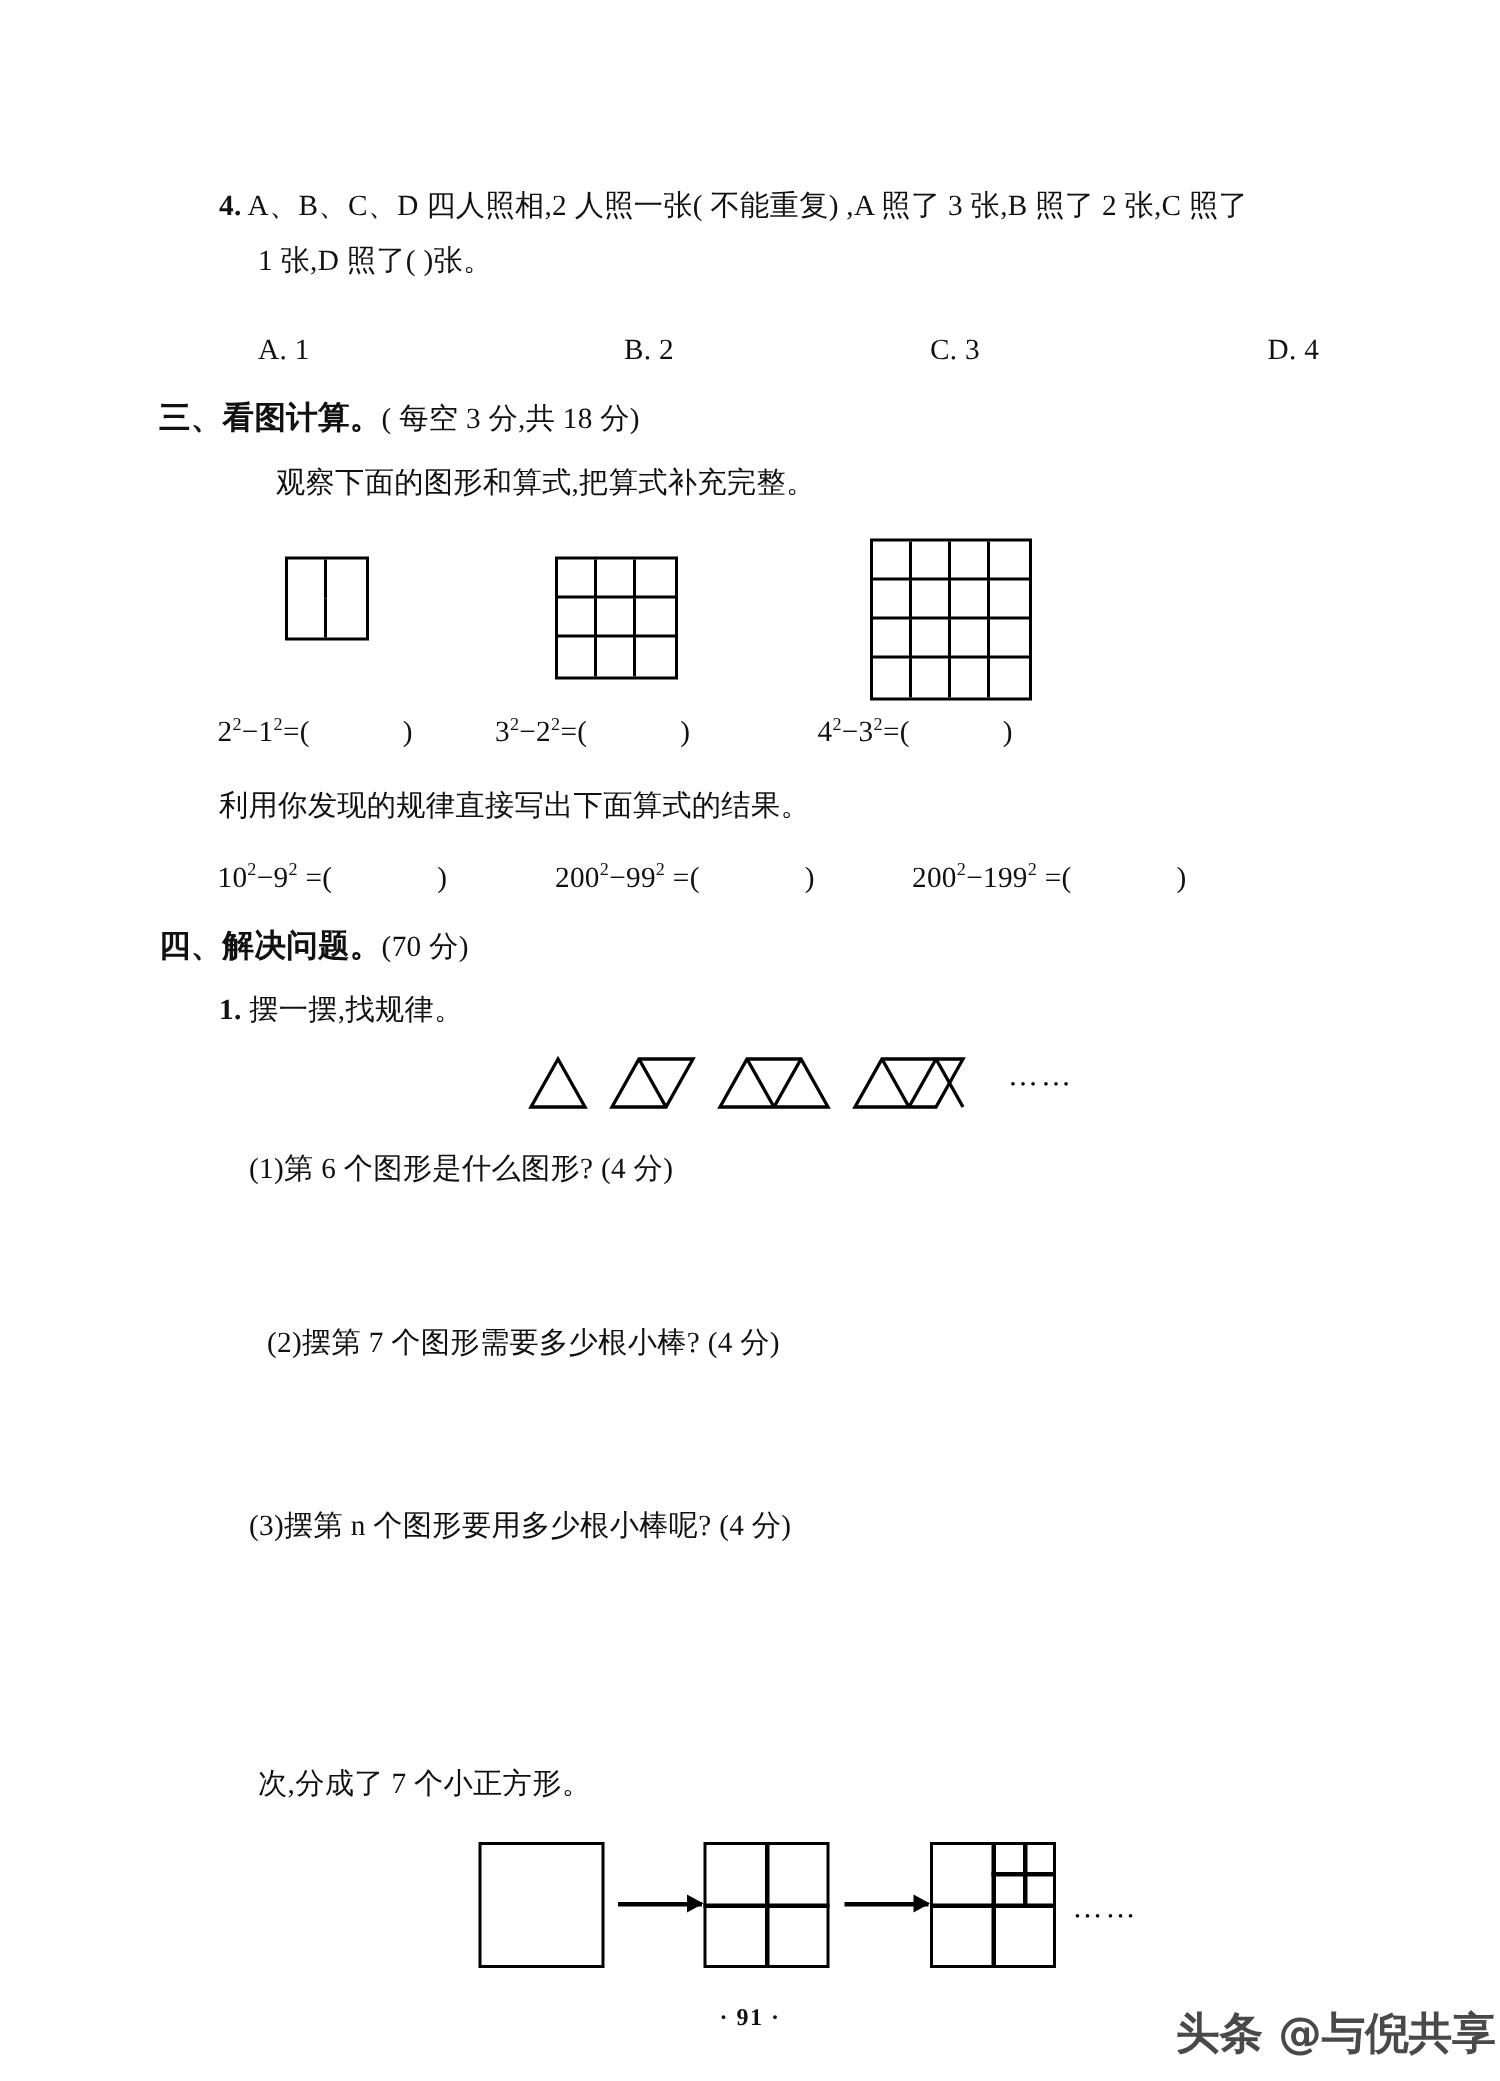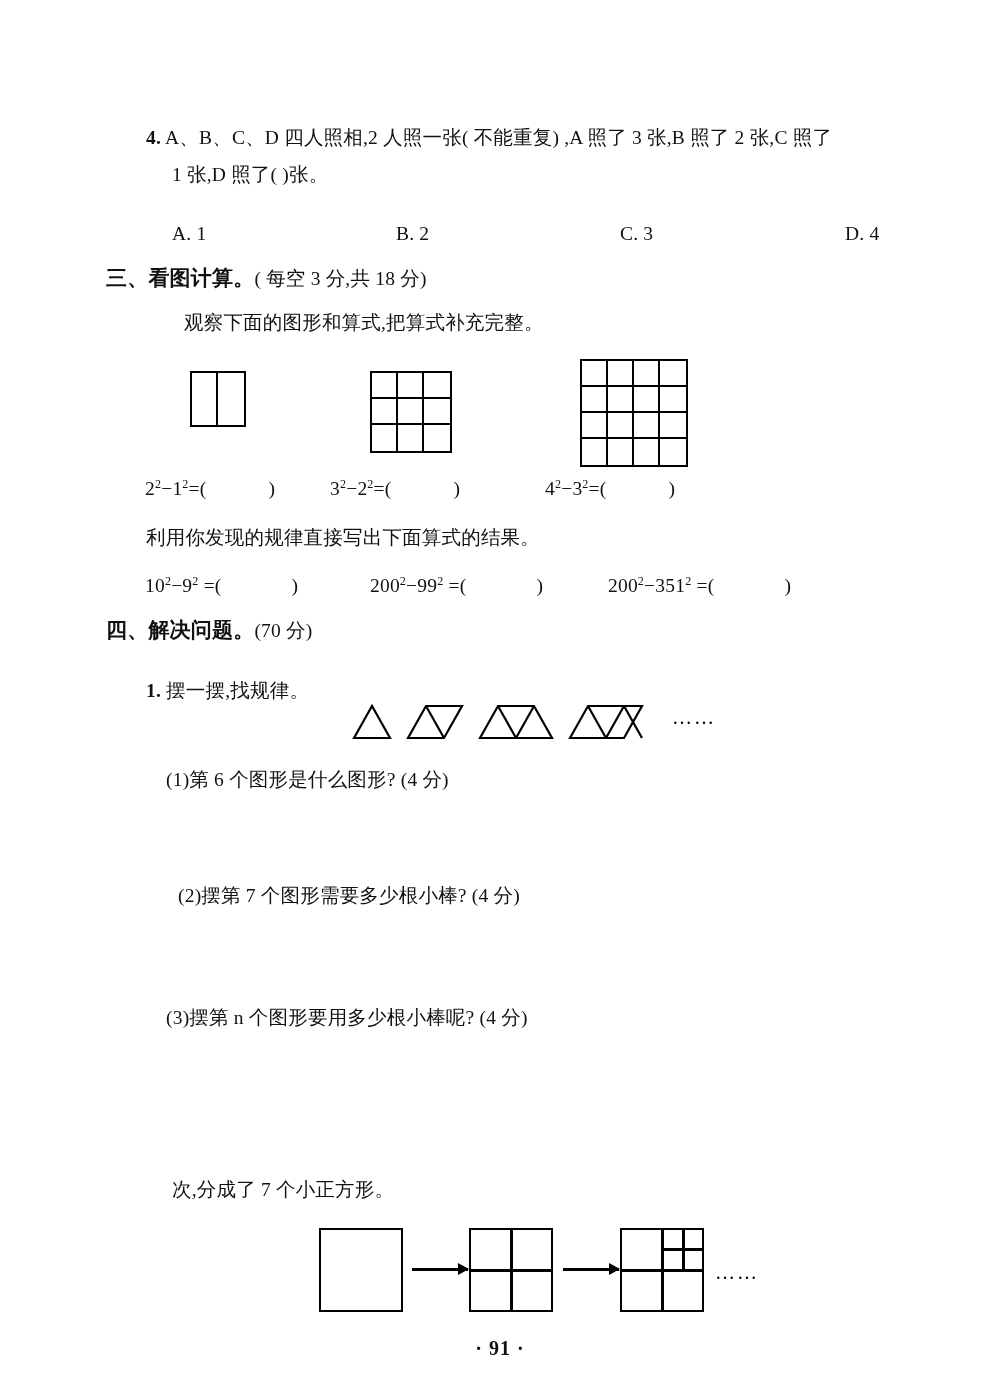--- a/index.html
+++ b/index.html
@@ -99,21 +99,21 @@
   }
 
   
   .tri-svg { position: absolute; }
 
   
   .pagenum {
     position: absolute;
     width: 100%;
     text-align: center;
-    font-size: 20px;
+    font-size: 16px;
     font-weight: bold;
     letter-spacing: 1px;
   }
   .watermark {
     position: absolute;
     font-family: "DejaVu Sans", "Liberation Sans", sans-serif;
     font-size: 29px;
     font-weight: bold;
     color: #3a3a3a;
     white-space: nowrap;
@@ -126,21 +126,21 @@
 
 <div class="page">
 
   <div class="row cn" style="left:146px; top:128px;">
     <span class="qnum">4.</span>
     <span>A、B、C、D 四人照相,2 人照一张( 不能重复) ,A 照了 3 张,B 照了 2 张,C 照了</span>
   </div>
   <div class="row cn" style="left:172px; top:165px;">1 张,D 照了(        )张。</div>
 
   <div class="row cn" style="left:172px; top:224px;">A. 1</div>
-  <div class="row cn" style="left:396px; top:224px;">B. 2</div>
+  <div class="row cn" style="left:416px; top:224px;">B. 2</div>
   <div class="row cn" style="left:620px; top:224px;">C. 3</div>
   <div class="row cn" style="left:845px; top:224px;">D. 4</div>
 
   <div class="row cn sec-head" style="left:106px; top:268px;">
     <span>三、看图计算</span><span>。</span><span class="pts">( 每空 3 分,共 18 分)</span>
   </div>
 
   <div class="row cn" style="left:184px; top:313px;">观察下面的图形和算式,把算式补充完整。</div>
 
   <div class="gridfig" id="fig1" style="left:190px; top:371px; width:56px; height:56px; grid-template-columns:repeat(2,1fr); grid-template-rows:repeat(2,1fr);">
@@ -197,28 +197,28 @@
 
   <div class="row cn" style="left:145px; top:576px;">
     <span>10</span><sup>2</sup><span>−</span><span>9</span><sup>2</sup> <span>=</span><span>(</span><span style="display:inline-block;width:70px;"></span><span>)</span>
   </div>
 
   <div class="row cn" style="left:370px; top:576px;">
     <span>200</span><sup>2</sup><span>−</span><span>99</span><sup>2</sup> <span>=</span><span>(</span><span style="display:inline-block;width:70px;"></span><span>)</span>
   </div>
 
   <div class="row cn" style="left:608px; top:576px;">
-    <span>200</span><sup>2</sup><span>−</span><span>351</span><sup>2</sup> <span>=</span><span>(</span><span style="display:inline-block;width:70px;"></span><span>)</span>
+    <span>200</span><sup>2</sup><span>−</span><span>199</span><sup>2</sup> <span>=</span><span>(</span><span style="display:inline-block;width:70px;"></span><span>)</span>
   </div>
 
   <div class="row cn sec-head" style="left:106px; top:620px;">
     <span>四、解决问题</span><span>。</span><span class="pts">(70 分)</span>
   </div>
 
-  <div class="row cn" style="left:146px; top:664px;margin-top:17px;">
+  <div class="row cn" style="left:146px; top:664px;">
     <span class="qnum">1.</span>
     <span>摆一摆,找规律。</span>
   </div>
 
   <svg class="tri-svg" style="left:350px; top:700px;" width="320" height="42" viewBox="0 0 320 42">
     <g fill="none" stroke="#000" stroke-width="2.2" stroke-linejoin="miter">
 
       <path d="M 4 38 L 22 6 L 40 38 Z"></path>
 
       <path d="M 58 38 L 76 6 L 112 6 L 94 38 Z"></path>
@@ -264,14 +264,15 @@
   <div class="sq" style="left:620px; top:1228px; width:84px; height:84px;">
     <div class="vline" style="left:39px; top:-2px; width:2.5px; height:84px;"></div>
     <div class="hline" style="top:39px; left:-2px; height:2.5px; width:84px;"></div>
     <div class="vline" style="left:60px; top:-2px; width:2.5px; height:43px;"></div>
     <div class="hline" style="top:18px; left:39px; height:2.5px; width:43px;"></div>
   </div>
 
   <div class="dots" style="left:715px; top:1261px;">……</div>
 
   <div class="pagenum" style="top:1337px; left:0;">· 91 ·</div>
+  <div class="watermark" style="left:784px; top:1336px;">头条 @与倪共享</div>
 
 </div>
 
 </body></html>

